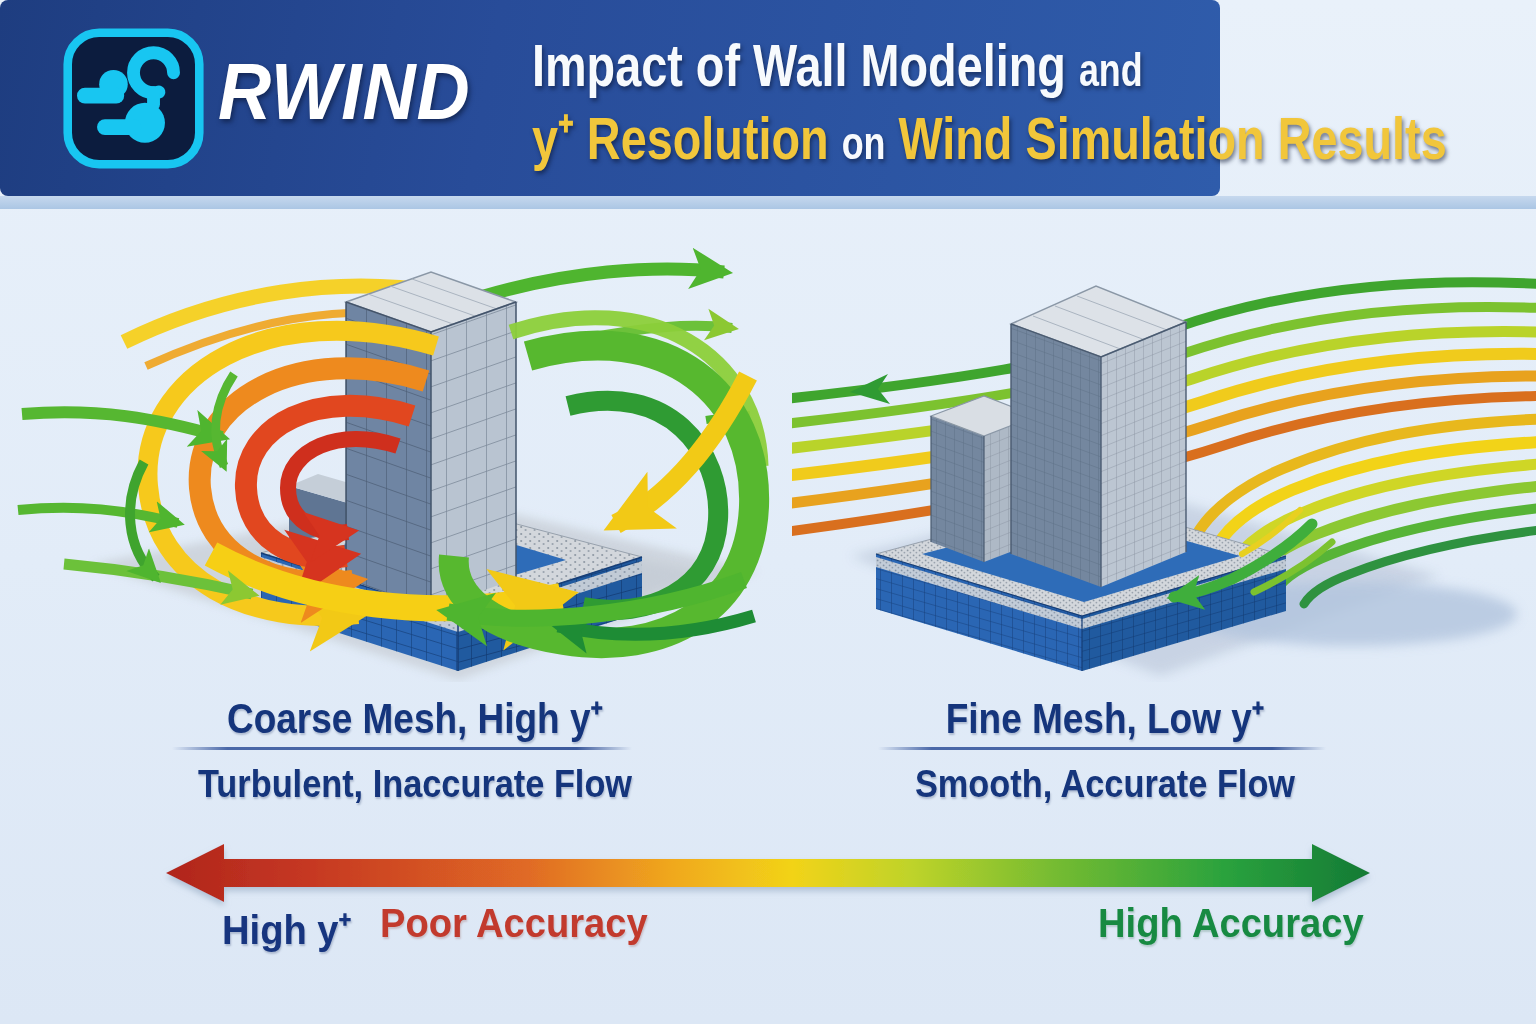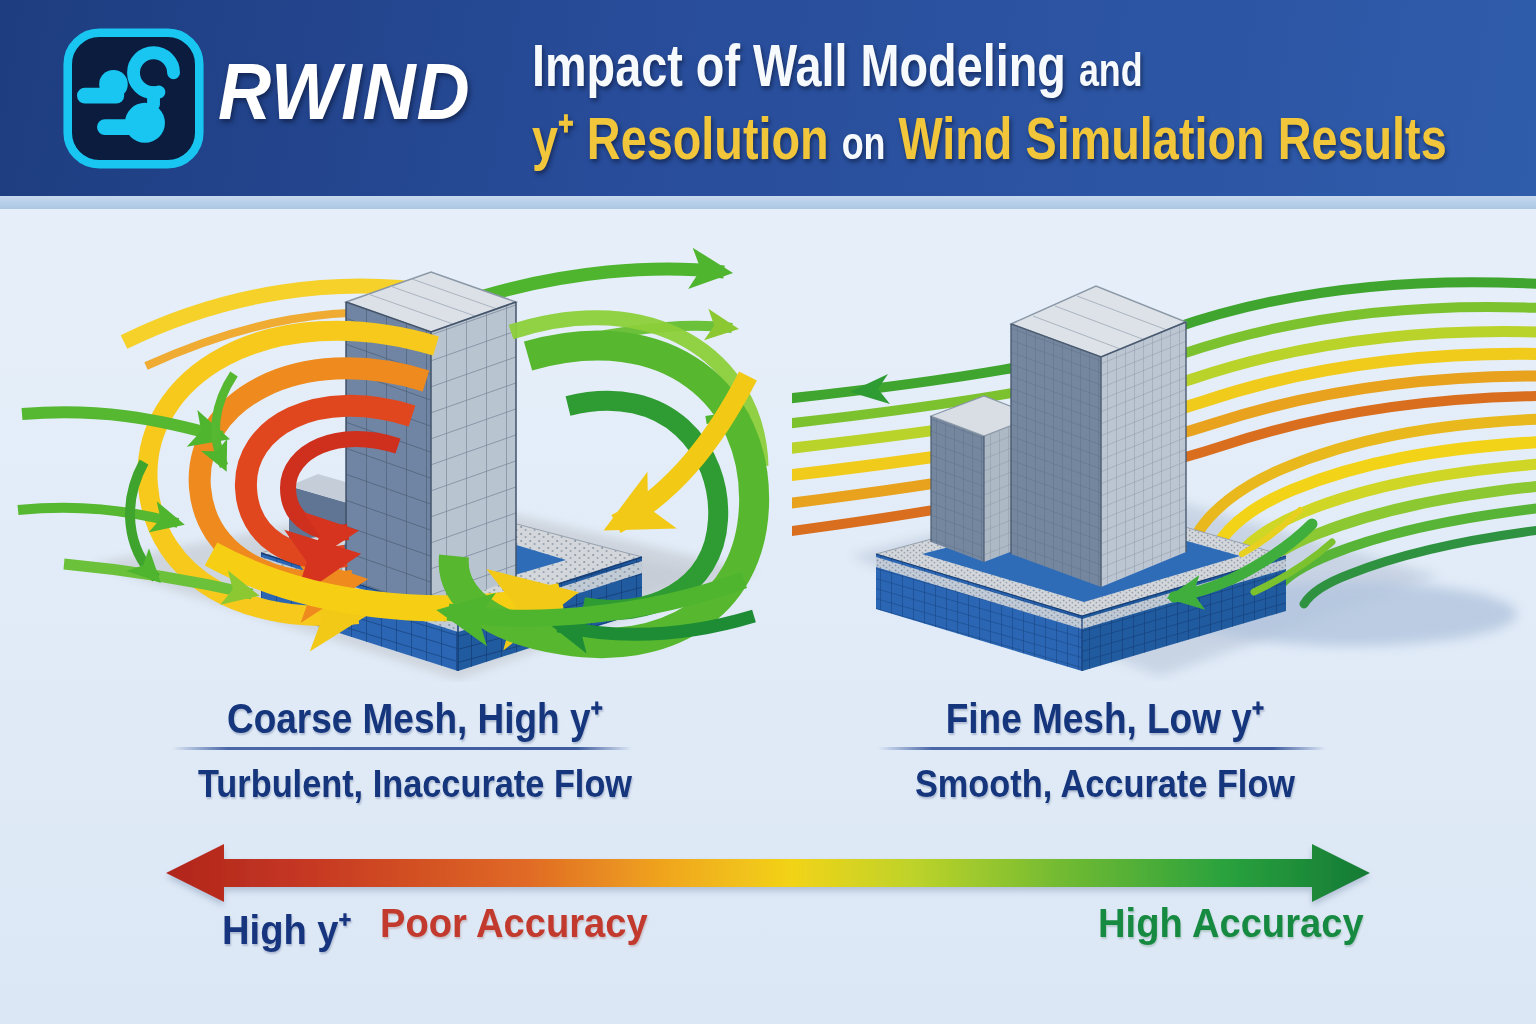--- a/index.html
+++ b/index.html
@@ -1,21 +1,21 @@
 <!DOCTYPE html>
 <html><head>
 <meta charset="utf-8">
 <style>
   html,body{margin:0;padding:0;background:#dfe9f5;}
   .canvas{position:relative;width:1536px;height:1024px;overflow:hidden;
     font-family:"Liberation Sans",sans-serif;
     background:linear-gradient(180deg,#e9f1fa 0%,#e2ecf8 55%,#dce7f5 100%);}
   
-  .header{position:absolute;left:0;top:0;width:1536px;height:196px;
-    background:linear-gradient(100deg,#1e3d80 0%,#284c99 40%,#2f5cab 100%);}
+  .header{position:absolute;left:0;top:0;width:1220px;height:196px;
+    background:linear-gradient(100deg,#1e3d80 0%,#284c99 40%,#2f5cab 100%);border-radius:8px;}
   .strip{position:absolute;left:0;top:196px;width:1536px;height:13px;
     background:linear-gradient(180deg,#c6d8ee,#abc6e4);}
   .logo{position:absolute;left:62px;top:27px;width:143px;height:143px;}
   .brand{position:absolute;left:218px;top:46px;font-size:80px;font-weight:bold;
     font-style:italic;color:#ffffff;letter-spacing:1px;transform:scaleX(.92);
     transform-origin:left top;text-shadow:2px 3px 6px rgba(5,15,40,.55);white-space:nowrap;}
   .titles{position:absolute;left:532px;top:34px;transform:scaleX(.78);
     transform-origin:left top;white-space:nowrap;}
   .t-line{font-size:60px;font-weight:bold;color:#f7fafd;line-height:1.08;
     text-shadow:2px 3px 5px rgba(8,18,48,.55);}

